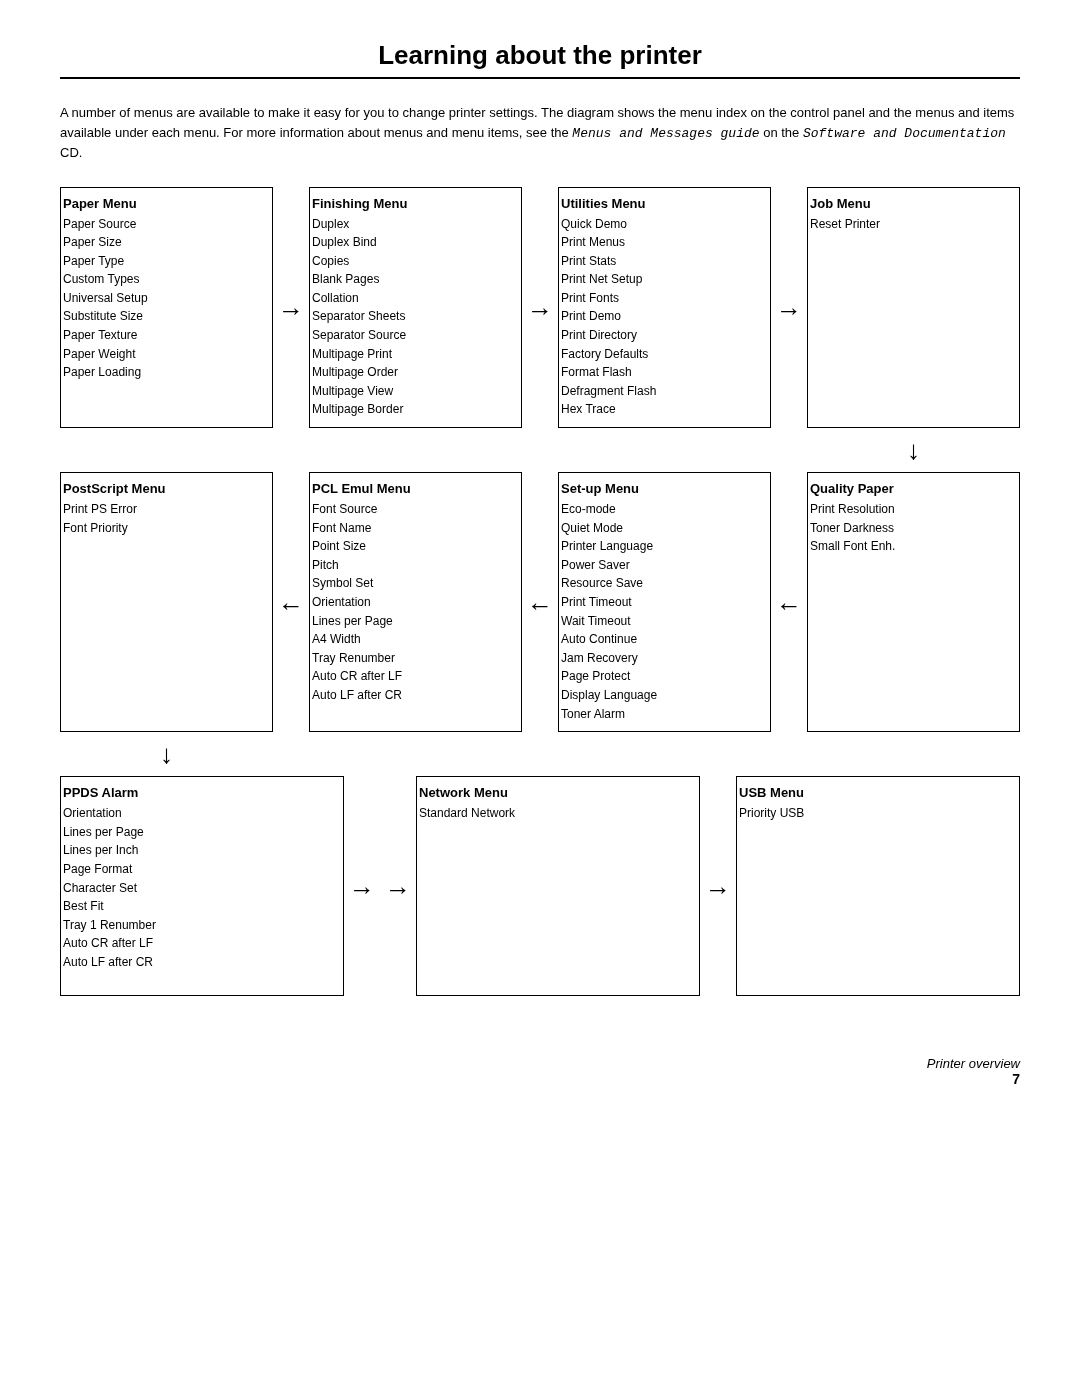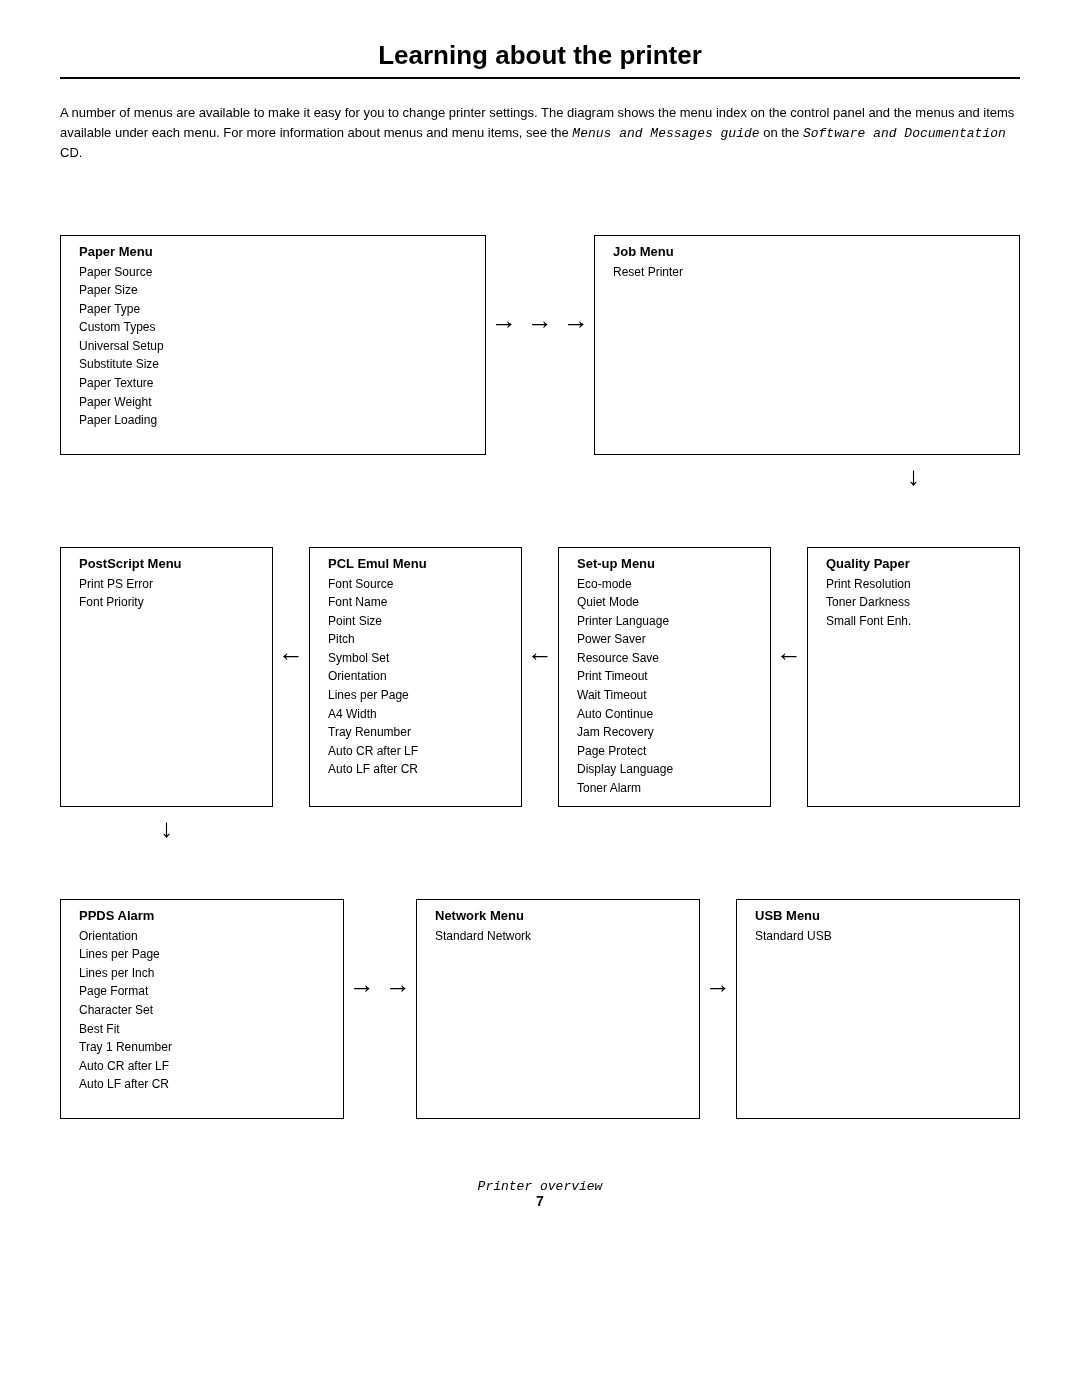--- a/index.html
+++ b/index.html
@@ -27,40 +27,38 @@
       font-size: 13px;
       line-height: 1.5;
       margin-bottom: 24px;
     }
     .intro-text em {
       font-style: italic;
       font-family: Liberation Mono, monospace;
     }
     .menu-box {
       border: 1.5px solid #000;
-      padding: 8px 18px;
+      padding: 8px 2px;
       min-height: 220px;
       position: relative;
-      margin-top: 48px;
     }
     .menu-box .menu-title {
       font-weight: bold;
       font-size: 13px;
       margin-bottom: 4px;
     }
     .menu-box .menu-item {
       font-size: 12px;
       line-height: 1.55;
     }
     .footer {
-      text-align: center;
+      text-align: right;
       margin-top: 60px;
       font-style: italic;
       font-size: 13px;
-      font-family: Liberation Mono, monospace;
     }
     .footer .page-num {
       font-style: normal;
       font-weight: bold;
       display: block;
       font-size: 14px;
     }
     .grid-wrapper {
       position: relative;
     }
@@ -113,21 +111,29 @@
 </p>
 
 <div class="grid-wrapper">
 
   <div class="boxes-row">
     <div class="menu-box">
       <div class="menu-title">Paper Menu</div>
       <div class="menu-item">Paper Source<br>Paper Size<br>Paper Type<br>Custom Types<br>Universal Setup<br>Substitute Size<br>Paper Texture<br>Paper Weight<br>Paper Loading</div>
     </div>
     <div class="h-arrow-cell">→</div>
-    <div class="h-arrow-cell">→</div>
+    <div class="menu-box">
+      <div class="menu-title">Finishing Menu</div>
+      <div class="menu-item">Duplex<br>Duplex Bind<br>Copies<br>Blank Pages<br>Collation<br>Separator Sheets<br>Separator Source<br>Multipage Print<br>Multipage Order<br>Multipage View<br>Multipage Border</div>
+    </div>
+    <div class="h-arrow-cell">→</div>
+    <div class="menu-box">
+      <div class="menu-title">Utilities Menu</div>
+      <div class="menu-item">Quick Demo<br>Print Menus<br>Print Stats<br>Print Net Setup<br>Print Fonts<br>Print Demo<br>Print Directory<br>Factory Defaults<br>Format Flash<br>Defragment Flash<br>Hex Trace</div>
+    </div>
     <div class="h-arrow-cell">→</div>
     <div class="menu-box">
       <div class="menu-title">Job Menu</div>
       <div class="menu-item">Reset Printer</div>
     </div>
   </div>
 
   <div class="v-connector-row">
     <div class="v-connector-cell"></div>
     <div class="v-arrow-spacer"></div>
@@ -177,21 +183,21 @@
     </div>
     <div class="h-arrow-cell">→</div>
     <div class="h-arrow-cell">→</div>
     <div class="menu-box">
       <div class="menu-title">Network Menu</div>
       <div class="menu-item">Standard Network</div>
     </div>
     <div class="h-arrow-cell">→</div>
     <div class="menu-box">
       <div class="menu-title">USB Menu</div>
-      <div class="menu-item">Standard USB</div>
+      <div class="menu-item">Priority USB</div>
     </div>
   </div>
 
 </div>
 
 <div class="footer">
   <span>Printer overview</span>
   <span class="page-num">7</span>
 </div>
 

